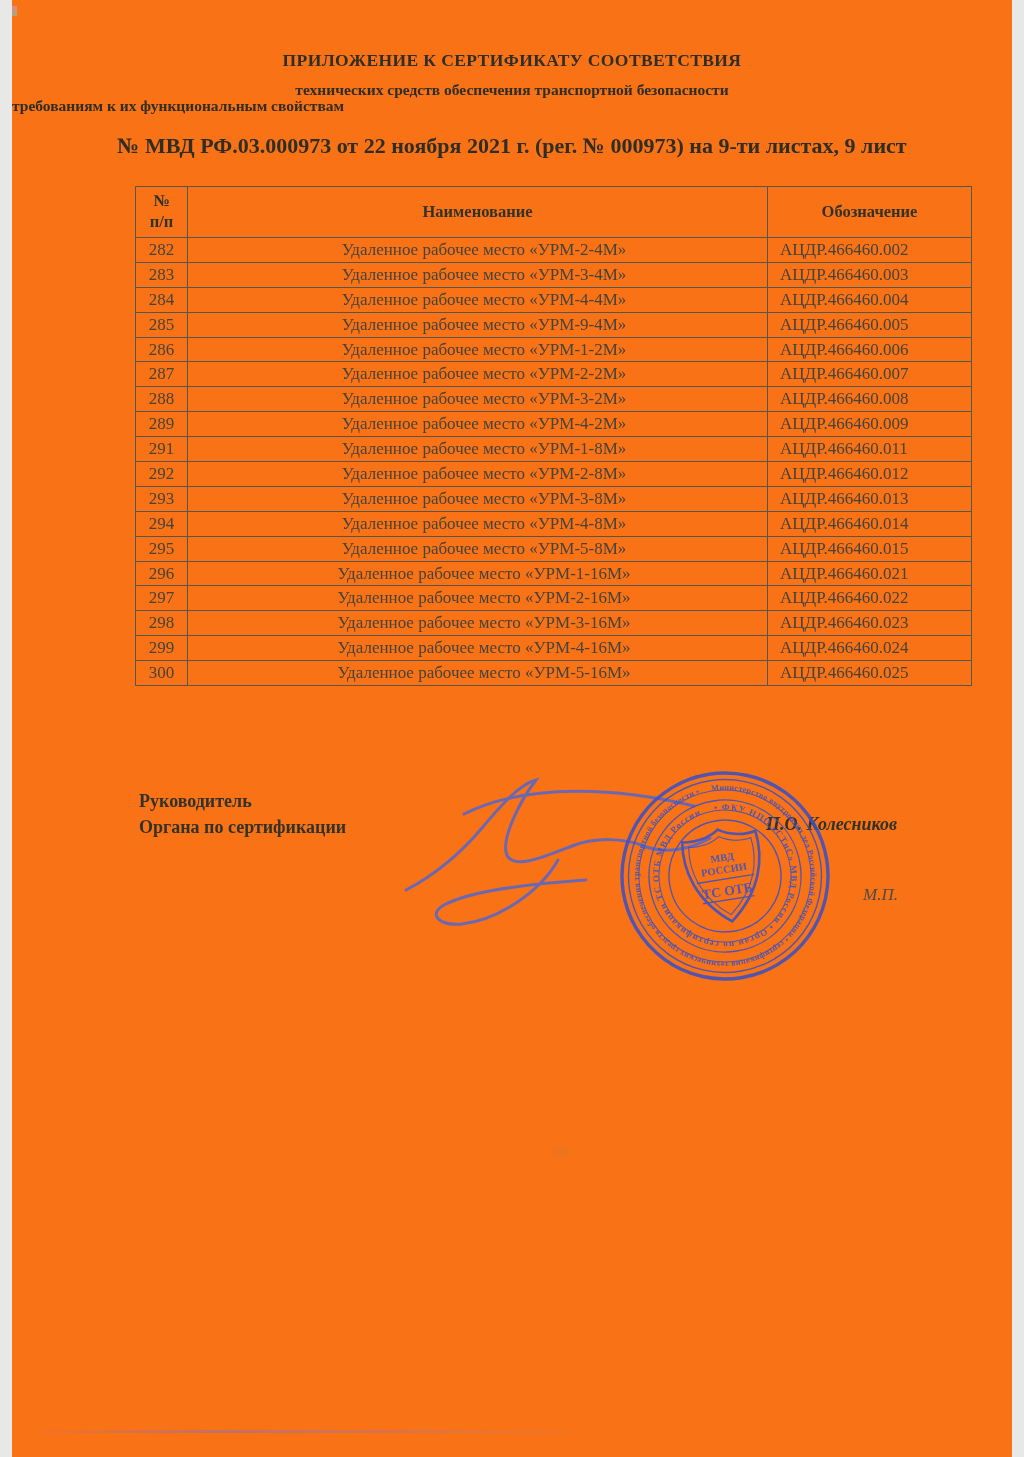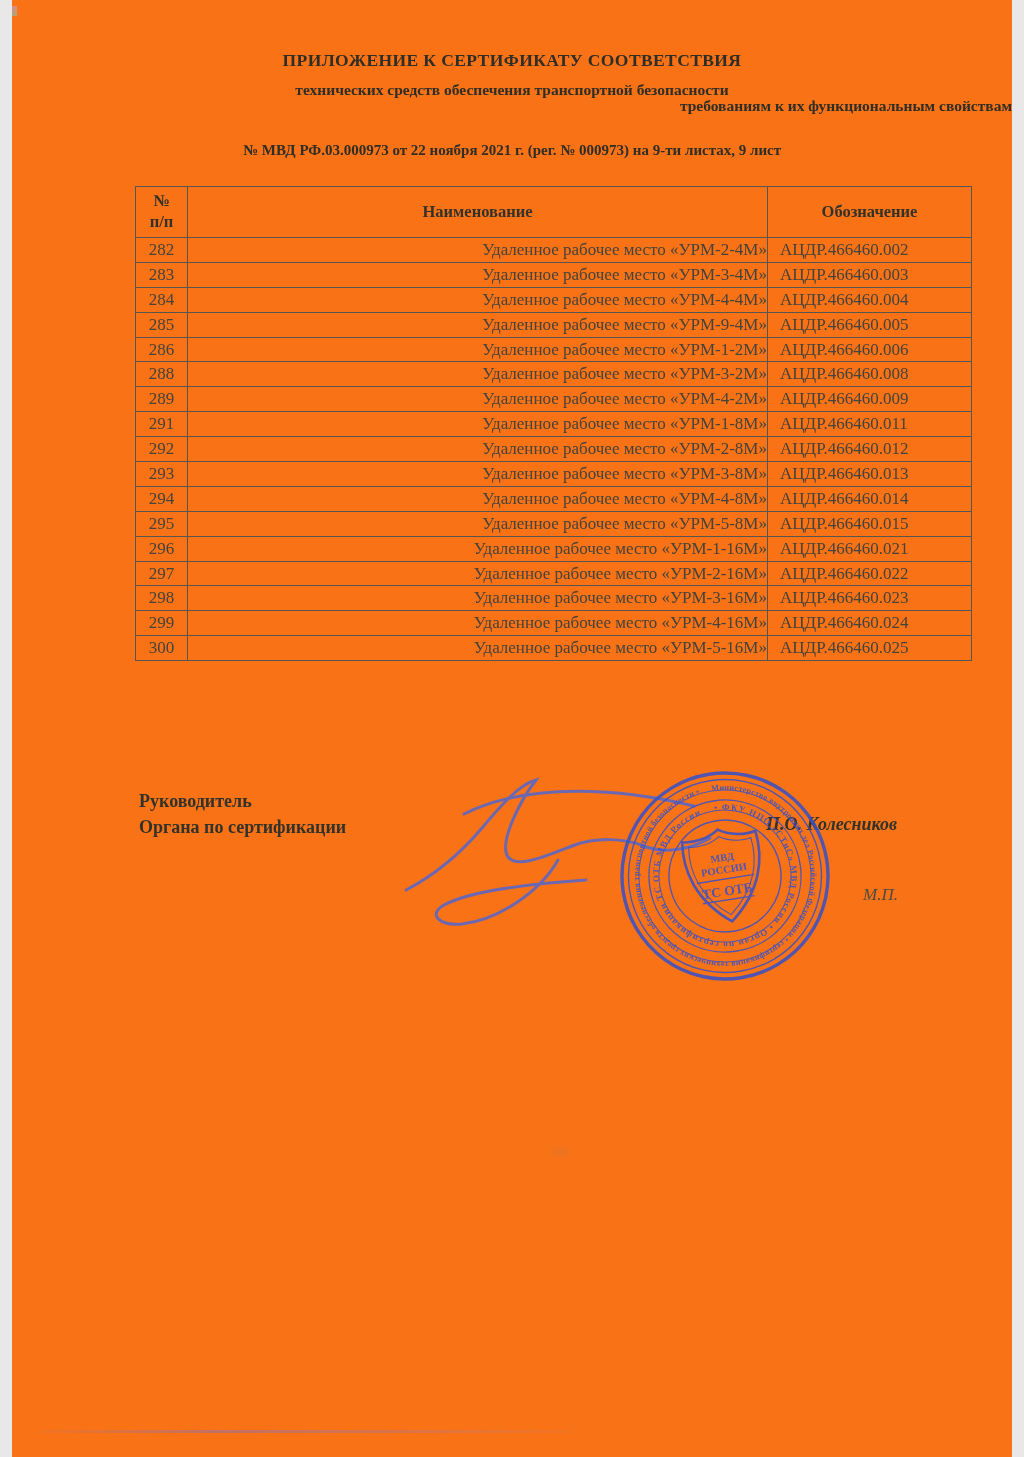--- a/index.html
+++ b/index.html
@@ -10,45 +10,45 @@
     background:#f97316;
     overflow:hidden;
     font-family:"Liberation Serif", serif;
     color:var(--ink,#2e2d26);
   }
   
   .title-1{position:absolute;top:50px;left:0;width:100%;text-align:center;
     font-size:17.5px;font-weight:bold;letter-spacing:.4px;}
   .title-2{position:absolute;top:81px;left:0;width:100%;text-align:center;
     font-size:15.5px;font-weight:bold;}
-  .title-3{position:absolute;top:97px;left:0;width:100%;text-align:right;
+  .title-3{position:absolute;top:97px;left:0;width:100%;text-align:left;
     font-size:15.5px;font-weight:bold;}
-  .reg-line{position:absolute;top:142px;left:0;width:100%;text-align:center;
-    font-size:15px;font-weight:bold;}
+  .reg-line{position:absolute;top:133px;left:0;width:100%;text-align:center;
+    font-size:22px;font-weight:bold;}
   
   .cert-table{
     position:absolute;left:123px;top:186px;width:836px;
     border-collapse:collapse;table-layout:fixed;
     font-size:17px;color:var(--table-ink,#44433c);
   }
   .cert-table col.c-num{width:52px;}
   .cert-table col.c-name{width:580px;}
   .cert-table col.c-code{width:204px;}
   .cert-table th,.cert-table td{
     border:1.6px solid #565650;
     padding:0;
     overflow:hidden;white-space:nowrap;
   }
   .cert-table thead th{
     height:50px;font-size:16.5px;font-weight:bold;text-align:center;
     color:#33322a;vertical-align:middle;line-height:1.25;
   }
   .cert-table tbody td{height:23.9px;vertical-align:middle;}
   .cert-table td.t-num{text-align:center;}
-  .cert-table td.t-name{padding-left:13px;text-align:right;}
+  .cert-table td.t-name{padding-left:13px;text-align:center;}
   .cert-table td.t-code{padding-left:12px;text-align:left;}
   
   .role{
     position:absolute;left:127px;top:788px;
     font-size:18px;font-weight:bold;line-height:26px;
     color:#33322a;
   }
   .signer-name{
     position:absolute;left:754px;top:814px;
     font-size:18px;font-weight:bold;font-style:italic;color:#33322a;z-index:2;
@@ -129,20 +129,25 @@
           <td class="t-name">Удаленное рабочее место «УРМ-9-4М»</td>
           <td class="t-code">АЦДР.466460.005</td>
         </tr>
 
         <tr>
           <td class="t-num">286</td>
           <td class="t-name">Удаленное рабочее место «УРМ-1-2М»</td>
           <td class="t-code">АЦДР.466460.006</td>
         </tr>
 
+        <tr>
+          <td class="t-num">287</td>
+          <td class="t-name">Удаленное рабочее место «УРМ-2-2М»</td>
+          <td class="t-code">АЦДР.466460.007</td>
+        </tr>
 
         <tr>
           <td class="t-num">288</td>
           <td class="t-name">Удаленное рабочее место «УРМ-3-2М»</td>
           <td class="t-code">АЦДР.466460.008</td>
         </tr>
 
         <tr>
           <td class="t-num">289</td>
           <td class="t-name">Удаленное рабочее место «УРМ-4-2М»</td>

